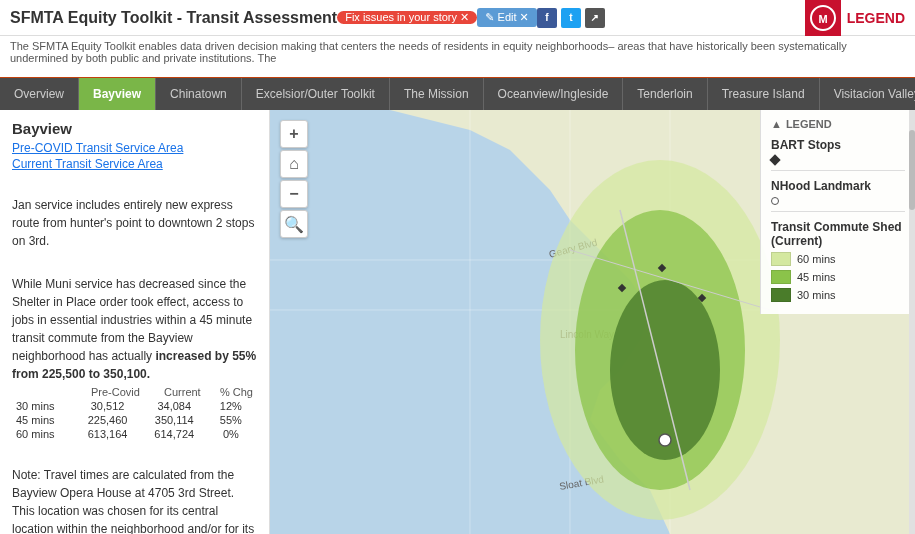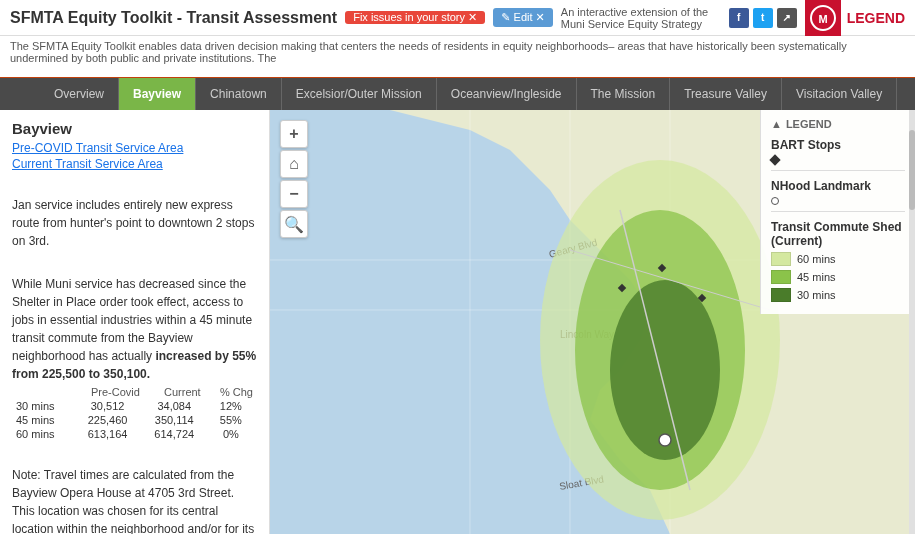--- a/index.html
+++ b/index.html
@@ -4,34 +4,33 @@
   <style>
     * { box-sizing: border-box; margin: 0; padding: 0; }
     body { font-family: Arial, sans-serif; font-size: 12px; width: 915px; height: 534px; overflow: hidden; background: #fff; }
 
     
     #header {
       background: #fff;
       padding: 6px 10px;
       display: flex;
       align-items: center;
-      gap: 8px;
       border-bottom: 1px solid #ddd;
       height: 36px;
     }
     #header .title {
       font-size: 16px;
       font-weight: bold;
       color: #333;
     }
     .fix-issues-btn {
       background: #e8463a;
       color: #fff;
       border: none;
-      border-radius: 3px;
+      border-radius: 9px;
       padding: 0 8px;
       font-size: 11px;
       cursor: pointer;
       display: flex;
       align-items: center;
       gap: 4px;
     }
     .edit-btn {
       background: #5b9bd5;
       color: #fff;
@@ -102,21 +101,20 @@
       height: 42px;
       overflow: hidden;
     }
 
     
     #nav-tabs {
       display: flex;
       background: #4a4a4a;
       height: 32px;
       align-items: stretch;
-      padding-left: 40px;
     }
     .nav-tab {
       padding: 0 14px;
       display: flex;
       align-items: center;
       color: #ccc;
       font-size: 12px;
       cursor: pointer;
       border-right: 1px solid #666;
       white-space: nowrap;
@@ -314,21 +312,20 @@
       margin-top: 20px;
     }
   </style>
 </head>
 <body>
 
 <div id="header">
   <span class="title">SFMTA Equity Toolkit - Transit Assessment</span>
   <button class="fix-issues-btn">Fix issues in your story  ✕</button>
   <button class="edit-btn">✎ Edit  ✕</button>
-  <span class="header-desc">An interactive extension of the Muni Service Equity Strategy</span>
   <div class="social-icons">
     <div class="social-icon">f</div>
     <div class="social-icon twitter">t</div>
     <div class="social-icon share">↗</div>
   </div>
   <div class="sfmta-logo">
     <div class="logo-box">
       <svg width="28" height="28" viewBox="0 0 28 28">
         <circle cx="14" cy="14" r="12" fill="none" stroke="white" stroke-width="2"></circle>
         <text x="14" y="19" text-anchor="middle" fill="white" font-size="11" font-weight="bold">M</text>
@@ -339,24 +336,25 @@
 </div>
 
 <div id="sub-header">
   <span>The SFMTA Equity Toolkit enables data driven decision making that centers the needs of residents in equity neighborhoods– areas that have historically been systematically undermined by both public and private institutions. The</span>
 </div>
 
 <div id="nav-tabs">
 <div class="nav-tab">Overview</div>
     <div class="nav-tab active">Bayview</div>
     <div class="nav-tab">Chinatown</div>
-    <div class="nav-tab">Excelsior/Outer Mission</div>
+    <div class="nav-tab">Excelsior/Outer Toolkit</div>
+    <div class="nav-tab">The Mission</div>
     <div class="nav-tab">Oceanview/Ingleside</div>
-    <div class="nav-tab">The Mission</div>
-    <div class="nav-tab">Treasure Valley</div>
+    <div class="nav-tab">Tenderloin</div>
+    <div class="nav-tab">Treasure Island</div>
     <div class="nav-tab">Visitacion Valley</div>
   </div>
 
 <div id="main">
 
   <div id="left-panel">
     <h2>Bayview</h2>
     <a class="link-text">Pre-COVID Transit Service Area</a>
     <a class="link-text">Current Transit Service Area</a>
     <p>

